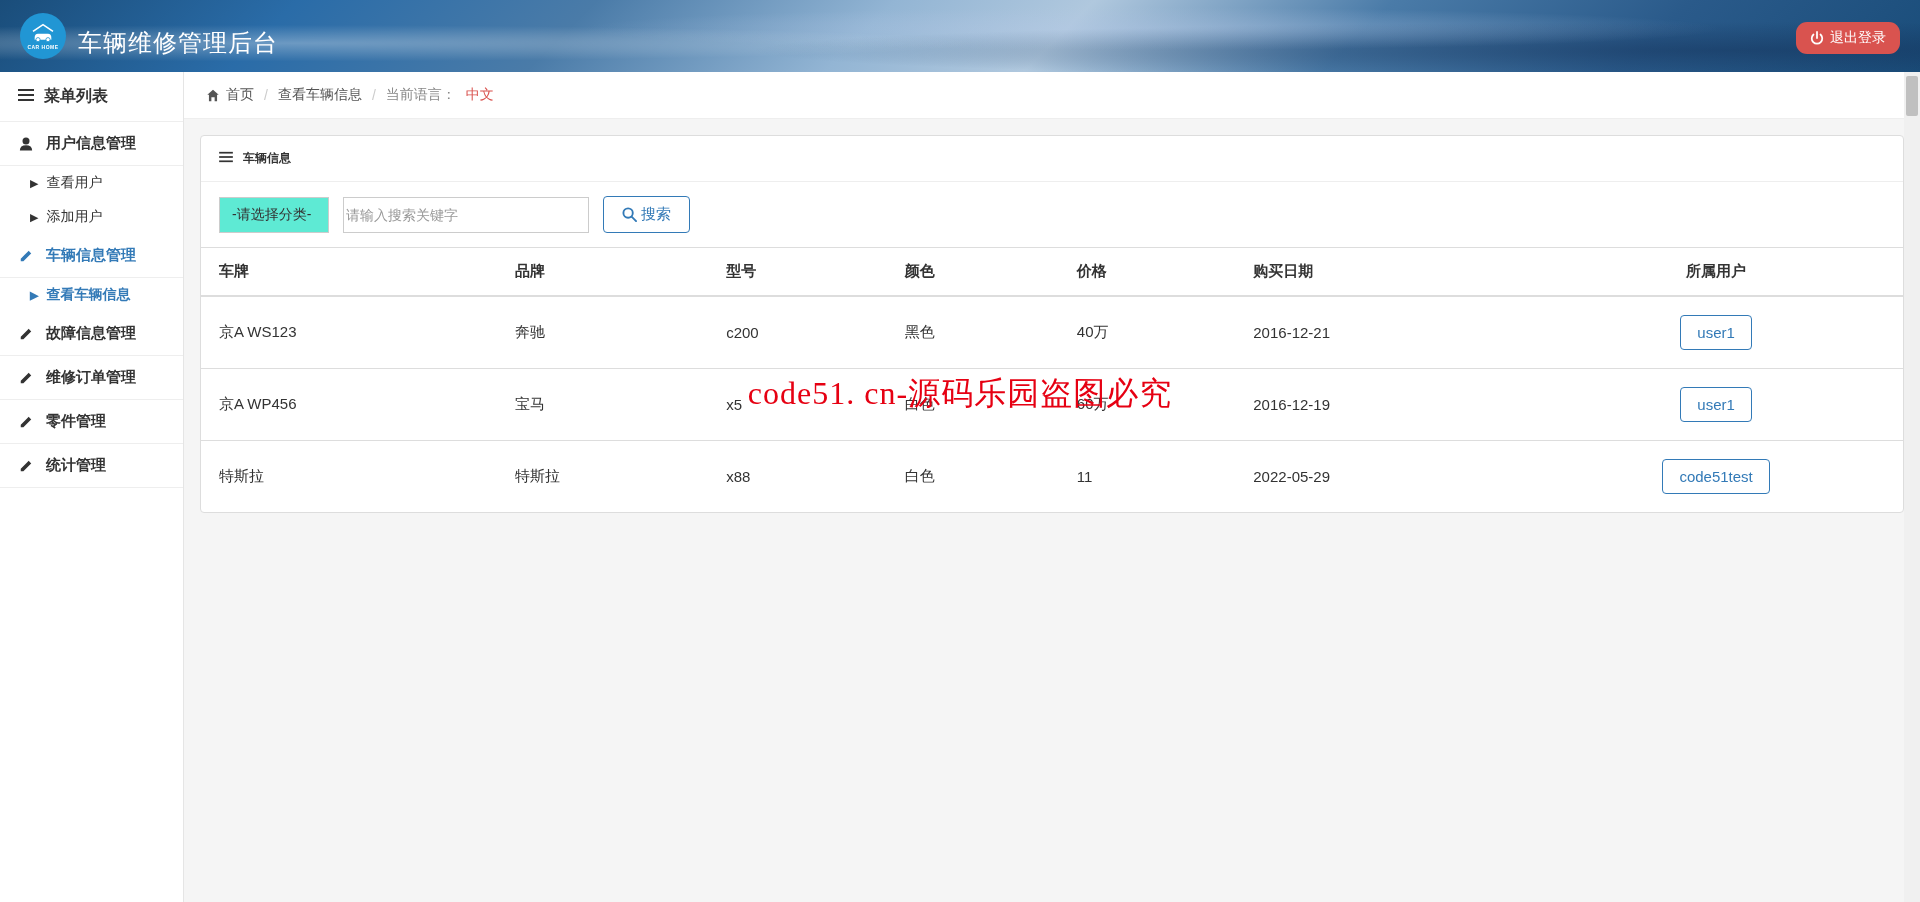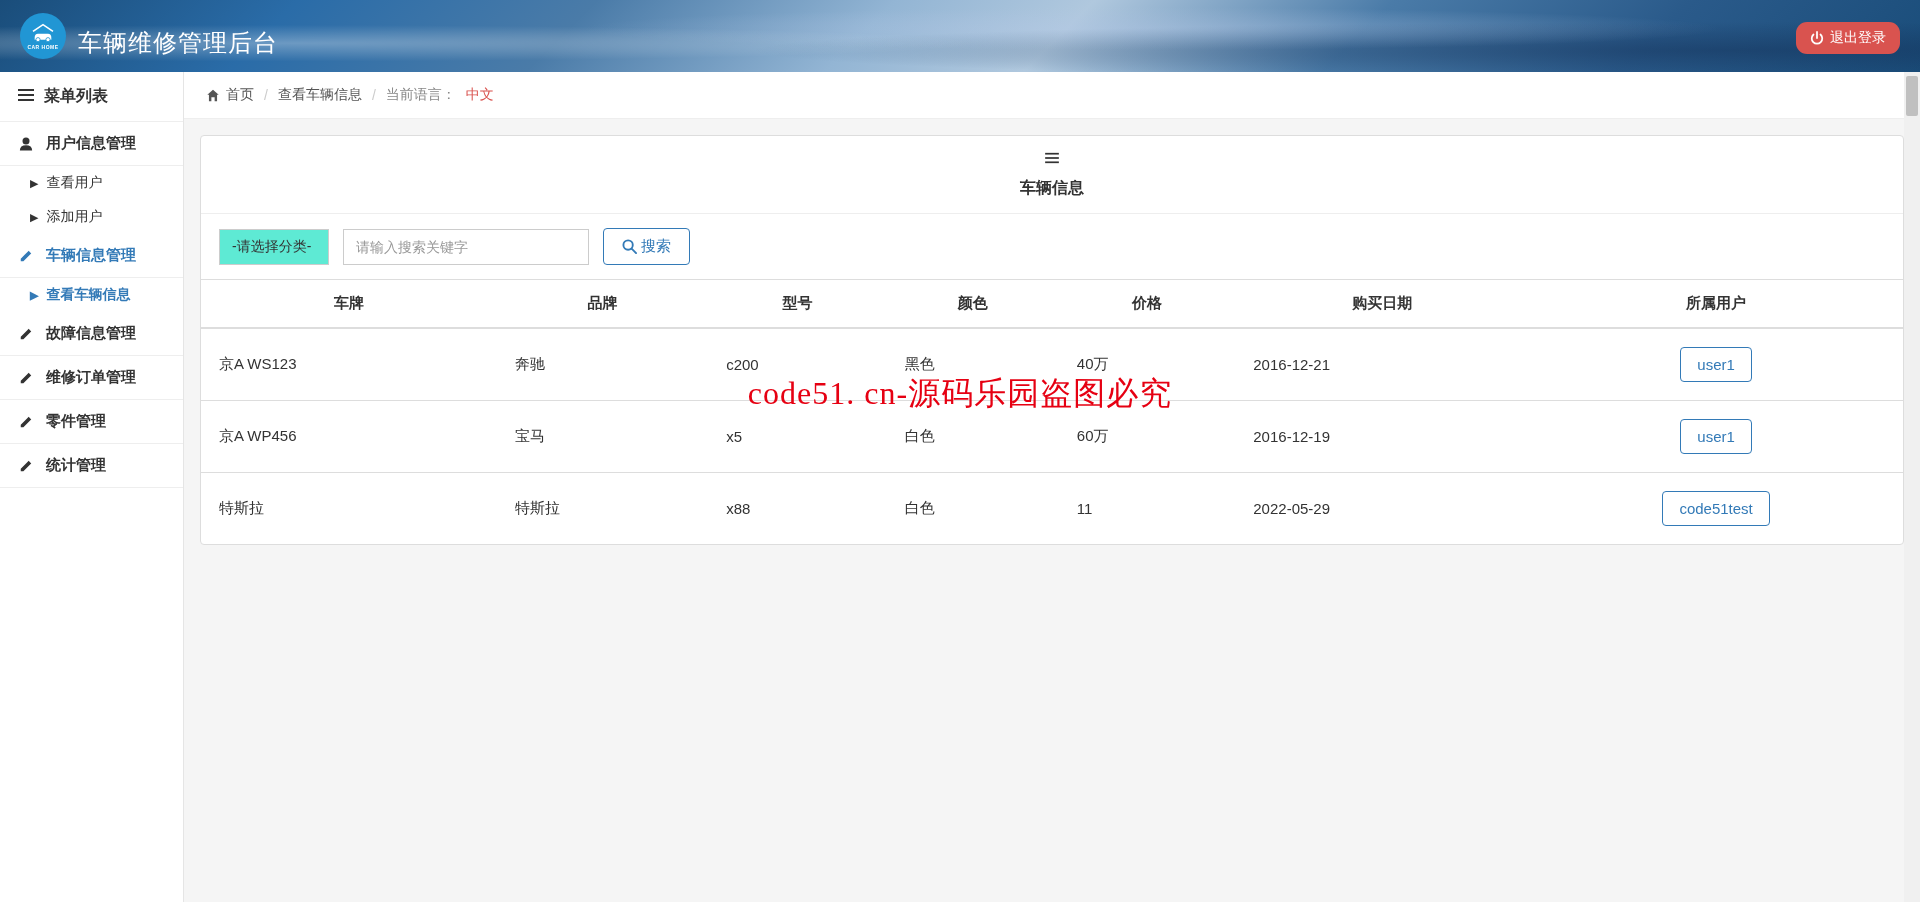--- a/index.html
+++ b/index.html
@@ -70,44 +70,44 @@
 }
 .breadcrumb-bar .sep { color:#ccc; }
 .breadcrumb-bar .home { display:flex; align-items:center; gap:6px; cursor:pointer; }
 .breadcrumb-bar .lang-label { color:#888; }
 .breadcrumb-bar .lang-val { color:#d9534f; }
 
 .panel {
   margin:16px; background:#fff; border:1px solid #ddd; border-radius:4px;
 }
 .panel-header {
-  padding: 14px 18px; font-size:16px; font-weight:bold; color:#333;
-  display:flex; align-items:center; gap:10px; border-bottom:1px solid #eee;flex-direction:column;
+  padding: 14px 18px; font-size:12px; font-weight:bold; color:#333;
+  display:flex; align-items:center; gap:10px; border-bottom:1px solid #eee;
 }
 .search-row {
   padding: 14px 18px; display:flex; gap:14px; align-items:center;
 }
 .select-box {
   border:1px solid #ccc; padding:8px 12px; font-size:14px; background:#5eead4;
   min-width:110px; cursor:pointer;
 }
 .search-input {
-  border:1px solid #ccc; padding:9px 12px; font-size:14px; width:246px;
+  border:1px solid #ccc; padding:9px 2px; font-size:14px; width:246px;
   color:#333;
 }
 .search-input::placeholder { color:#999; }
 .search-btn {
   border:1px solid #337ab7; background:#fff; color:#337ab7;
   padding:8px 18px; font-size:15px; cursor:pointer; border-radius:4px;
   display:flex; align-items:center; gap:4px;
 }
 
 table { width:100%; border-collapse:collapse; }
 thead th {
-  text-align:center; padding:14px 18px; font-size:15px; font-weight:bold;
+  text-align:left; padding:14px 18px; font-size:15px; font-weight:bold;
   border-top:1px solid #ddd; border-bottom:2px solid #ddd; color:#333;
 }
 tbody td {
   padding:18px 18px; font-size:15px; border-top:1px solid #ddd; color:#333;
   vertical-align:middle;
 }
 .user-btn {
   border:1px solid #337ab7; background:#fff; color:#337ab7;
   padding:8px 16px; font-size:15px; cursor:pointer; border-radius:4px;
   display:inline-block;

